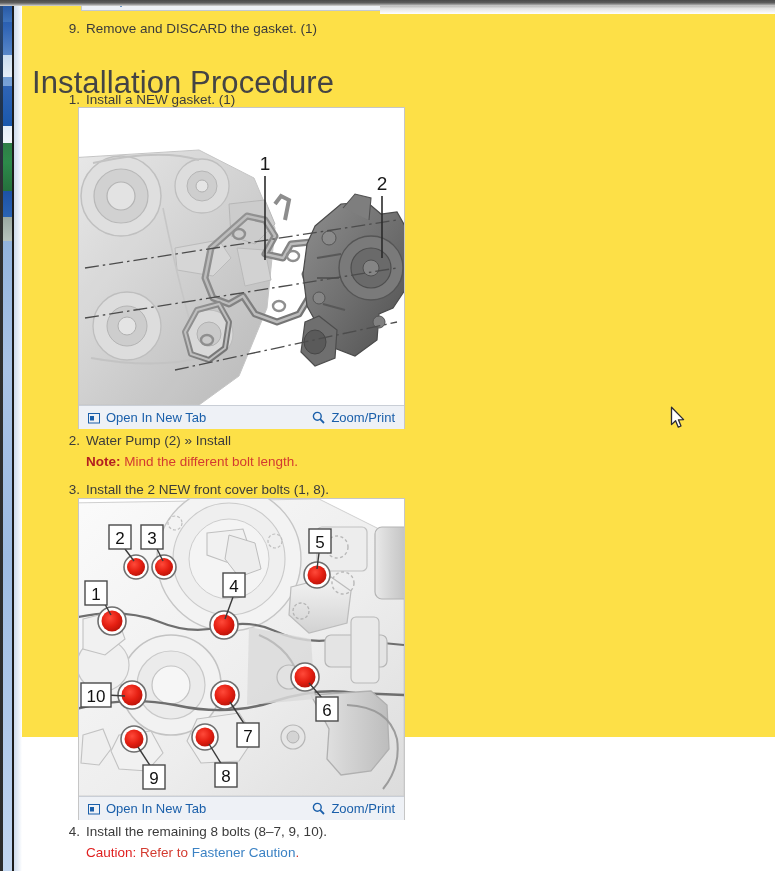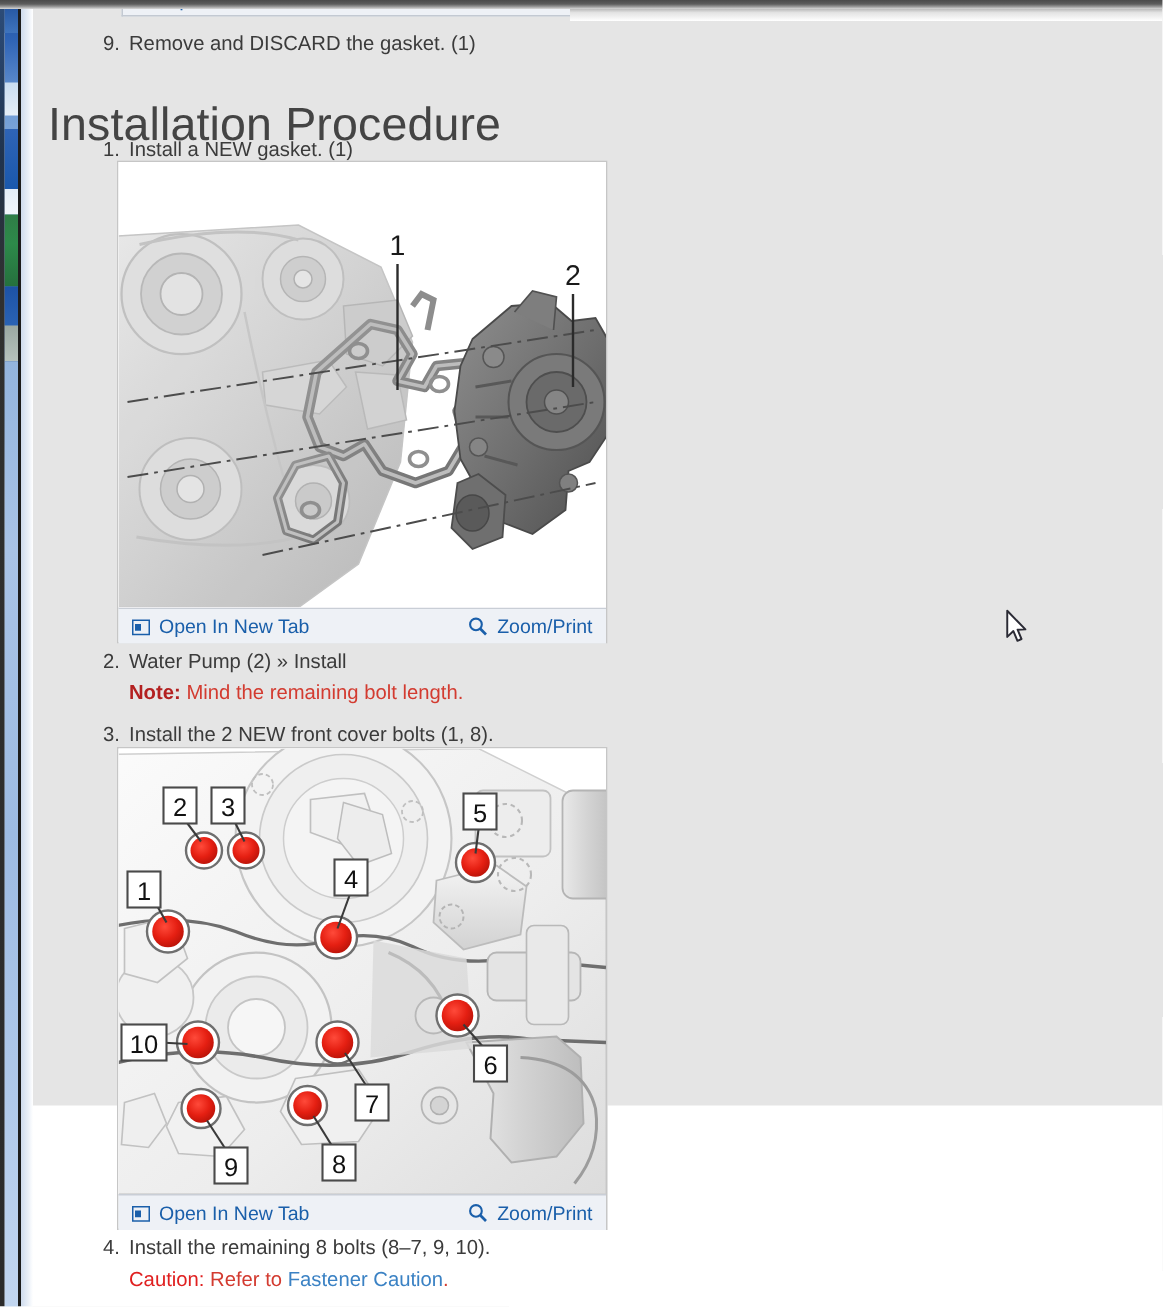--- a/index.html
+++ b/index.html
@@ -105,21 +105,21 @@
   .sb-right-rail {
     position: absolute; left: 14px; top: 0; width: 8px; height: 871px;
     background: linear-gradient(90deg,#cfdcee,#eaf0f8 60%, #ffffff 100%);
   }
 
   
   .content {
     position: absolute;
     left: 22px; top: 0;
     width: 753px; height: 737px;
-    background: #e5e5e5;
+    background: #fde047;
     z-index: 10;
   }
 
   
   .clipped-toolbar {
     position: absolute;
     left: 59px; top: -11px;
     width: 325px; height: 22px;
     background: #eef1f6;
     border: 1px solid #c3c9d2;
@@ -408,21 +408,21 @@
           </span>
           <span>Zoom/Print</span>
         </span>
       </div>
     </div>
 
     <div class="step" style="left:36px; top:431px;">
       <span class="num">2.</span><span class="txt">Water Pump (2) » Install</span>
     </div>
     <div class="subnote" style="left:64px; top:452px;">
-      <span class="lbl">Note:</span><span class="body-red"> Mind the remaining bolt length.</span>
+      <span class="lbl">Note:</span><span class="body-red"> Mind the different bolt length.</span>
     </div>
 
     <div class="step" style="left:36px; top:480px;">
       <span class="num">3.</span><span class="txt">Install the 2 NEW front cover bolts (1, 8).</span>
     </div>
 
     <div class="figure" style="left:56px; top:498px; width:327px; height:322px;">
       <div class="fig-img" style="height:297px;">
         <svg width="325" height="297" viewBox="0 0 325 297">
           <rect x="0" y="0" width="325" height="297" fill="#ffffff"></rect>

